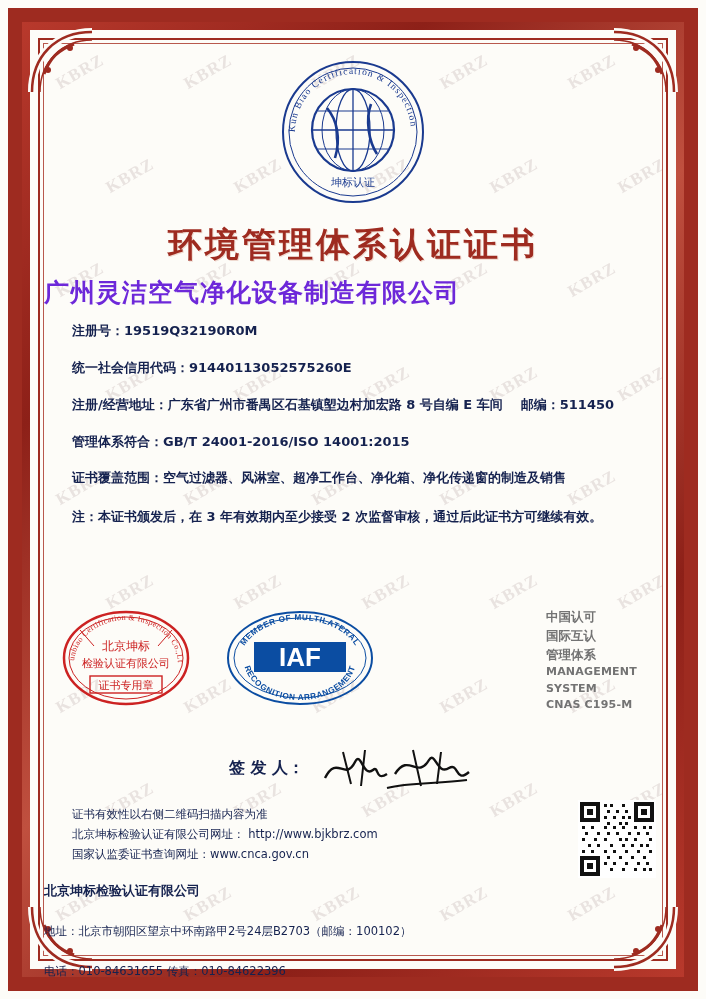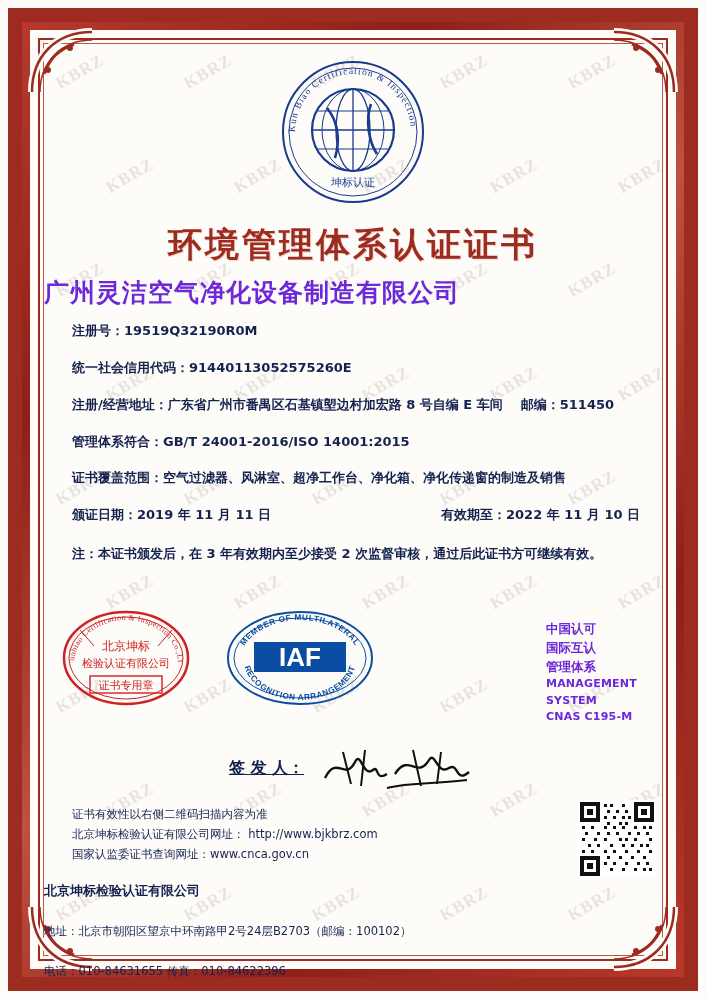--- a/index.html
+++ b/index.html
@@ -127,33 +127,33 @@
   .seal{
     position:absolute;left:6px;top:2px;width:132px;height:104px;
   }
   .iaf{
     position:absolute;left:172px;top:6px;width:148px;height:96px;
   }
   .cnas{
     position:absolute;left:340px;top:14px;width:136px;height:78px;
   }
   .cnas-txt{
-    position:absolute;left:492px;top:16px;
-    font-size:12.5px;color:#6d28d9;line-height:1.5;font-weight:bold;
+    position:absolute;left:492px;top:4px;
+    font-size:12.5px;color:#737373;line-height:1.5;font-weight:bold;
   }
   .cnas-txt .en{font-size:11px;letter-spacing:.2px;}
 
   
   .signature{
     position:absolute;left:0;right:0;top:700px;
     text-align:center;
   }
   .sig-label{
     display:inline-block;
-    font-size:16px;font-weight:bold;color:#15224f;vertical-align:middle;text-decoration:underline;
+    font-size:16px;font-weight:bold;color:#15224f;vertical-align:middle;
   }
   .sig-mark{
     display:inline-block;width:160px;height:48px;vertical-align:middle;margin-left:8px;
   }
 
   
   .footer{
     position:absolute;left:28px;right:28px;top:760px;
     font-size:11.5px;color:#15224f;line-height:1.75;
   }
@@ -309,28 +309,20 @@
         <span class="lbl">统一社会信用代码：</span><span class="val">91440113052575260E</span>
       </div>
       <div class="row">
         <span class="lbl">注册/经营地址：</span><span class="val">广东省广州市番禺区石基镇塱边村加宏路 8 号自编 E 车间</span><span style="display:inline-block;width:18px;"></span><span class="lbl">邮编：</span><span class="val">511450</span>
       </div>
       <div class="row">
         <span class="lbl">管理体系符合：</span><span class="val">GB/T 24001-2016/ISO 14001:2015</span>
       </div>
       <div class="row">
         <span class="lbl">证书覆盖范围：</span><span class="val">空气过滤器、风淋室、超净工作台、净化箱、净化传递窗的制造及销售</span>
-      </div>
-      <div class="row two">
-        <div>
-          <span class="lbl">颁证日期：</span><span class="val">2019 年 11 月 11 日</span>
-        </div>
-        <div>
-          <span class="lbl">有效期至：</span><span class="val">2022 年 11 月 10 日</span>
-        </div>
       </div>
       <div class="row note">注：本证书颁发后，在 3 年有效期内至少接受 2 次监督审核，通过后此证书方可继续有效。</div>
     </div>
 
     <div class="accred">
 
       <div class="seal">
         <svg width="132" height="104" viewBox="0 0 132 104">
           <defs>
             <path id="sealArc" d="M 14 58 A 52 44 0 0 1 118 58"></path>

